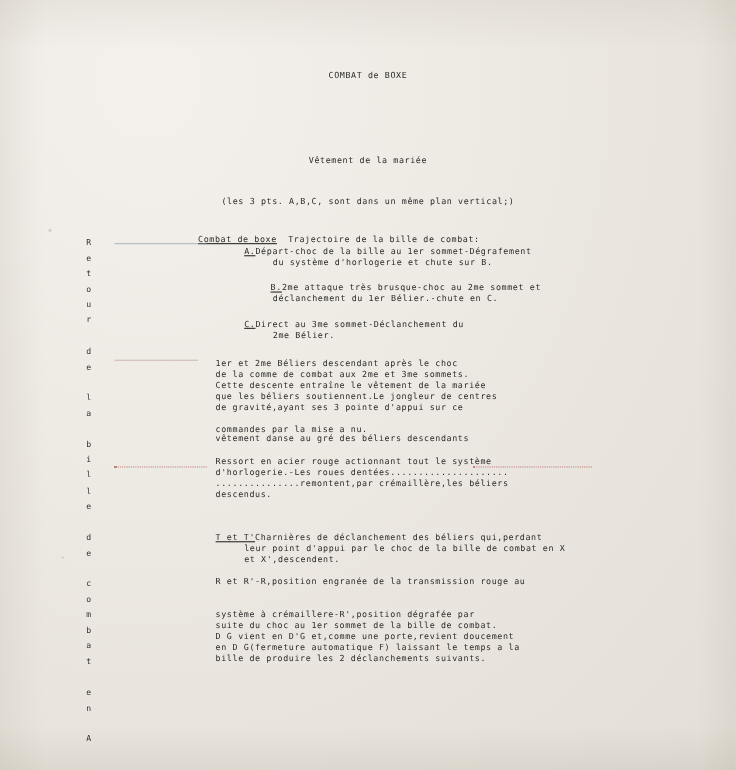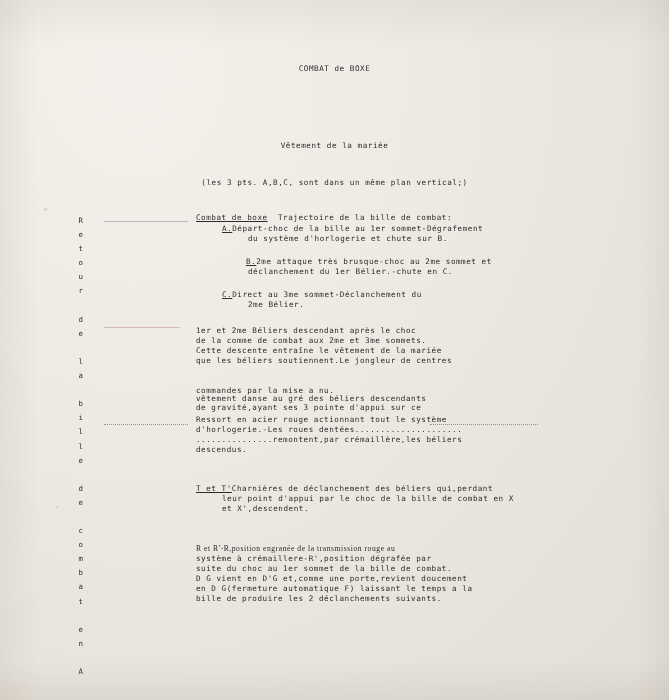--- a/index.html
+++ b/index.html
@@ -125,49 +125,49 @@
 m
 b
 a
 t
 
 e
 n
 
 A</div>
 
-    <div class="blk" style="left:196px; top:213px;"><span class="u">Combat de boxe</span><span>  Trajectoire de la bille de combat:</span></div>
+    <div class="blk" style="left:180px; top:213px;"><span class="u">Combat de boxe</span><span>  Trajectoire de la bille de combat:</span></div>
 
     <div class="blk" style="left:222px; top:224px;"><span class="u">A.</span><span>Départ-choc de la bille au 1er sommet-Dégrafement</span></div>
     <div class="blk" style="left:248px; top:234px;">du système d'horlogerie et chute sur B.</div>
 
     <div class="blk" style="left:222px; top:257px;margin-left:24px;"><span class="u">B.</span><span>2me attaque très brusque-choc au 2me sommet et</span></div>
     <div class="blk" style="left:248px; top:267px;">déclanchement du 1er Bélier.-chute en C.</div>
 
     <div class="blk" style="left:222px; top:290px;"><span class="u">C.</span><span>Direct au 3me sommet-Déclanchement du</span></div>
     <div class="blk" style="left:248px; top:300px;">2me Bélier.</div>
 
     <div class="blk" style="left:196px; top:326px;">1er et 2me Béliers descendant après le choc</div>
     <div class="blk" style="left:196px; top:336px;">de la comme de combat aux 2me et 3me sommets.</div>
     <div class="blk" style="left:196px; top:346px;">Cette descente entraîne le vêtement de la mariée</div>
     <div class="blk" style="left:196px; top:356px;">que les béliers soutiennent.Le jongleur de centres</div>
-    <div class="blk" style="left:196px; top:366px;margin-top:37px;">de gravité,ayant ses 3 pointe d'appui sur ce</div>
+    <div class="blk" style="left:196px; top:366px;">de gravité,ayant ses 3 pointe d'appui sur ce</div>
     <div class="blk" style="left:196px; top:376px;margin-top:18px;">vêtement danse au gré des béliers descendants</div>
     <div class="blk" style="left:196px; top:386px;">commandes par la mise a nu.</div>
 
     <div class="blk" style="left:196px; top:415px;">Ressort en acier rouge actionnant tout le système</div>
     <div class="blk" style="left:196px; top:425px;">d'horlogerie.-Les roues dentées.....................</div>
     <div class="blk" style="left:196px; top:435px;">...............remontent,par crémaillère,les béliers</div>
     <div class="blk" style="left:196px; top:445px;">descendus.</div>
 
     <div class="blk" style="left:196px; top:484px;"><span class="u">T et T'</span><span>Charnières de déclanchement des béliers qui,perdant</span></div>
     <div class="blk" style="left:222px; top:494px;">leur point d'appui par le choc de la bille de combat en X</div>
     <div class="blk" style="left:222px; top:504px;">et X',descendent.</div>
 
-    <div class="blk" style="left:196px; top:544px;font-family:Liberation Serif, serif;">R et R'-R,position engranée de la transmission rouge au</div>
+    <div class="blk" style="left:196px; top:524px;">R et R'-R,position engranée de la transmission rouge au</div>
     <div class="blk" style="left:196px; top:554px;">système à crémaillere-R',position dégrafée par</div>
     <div class="blk" style="left:196px; top:564px;">suite du choc au 1er sommet de la bille de combat.</div>
     <div class="blk" style="left:196px; top:574px;">D G vient en D'G et,comme une porte,revient doucement</div>
     <div class="blk" style="left:196px; top:584px;">en D G(fermeture automatique F) laissant le temps a la</div>
     <div class="blk" style="left:196px; top:594px;">bille de produire les 2 déclanchements suivants.</div>
 
     <div class="rule blue" style="left:104px; top:221px; width:84px;"></div>
     <div class="rule pink" style="left:104px; top:327px; width:76px;"></div>
     <div class="dotted-red" style="left:104px; top:424px; width:84px;"></div>
     <div class="dotted-red" style="left:430px; top:424px; width:108px;"></div>

